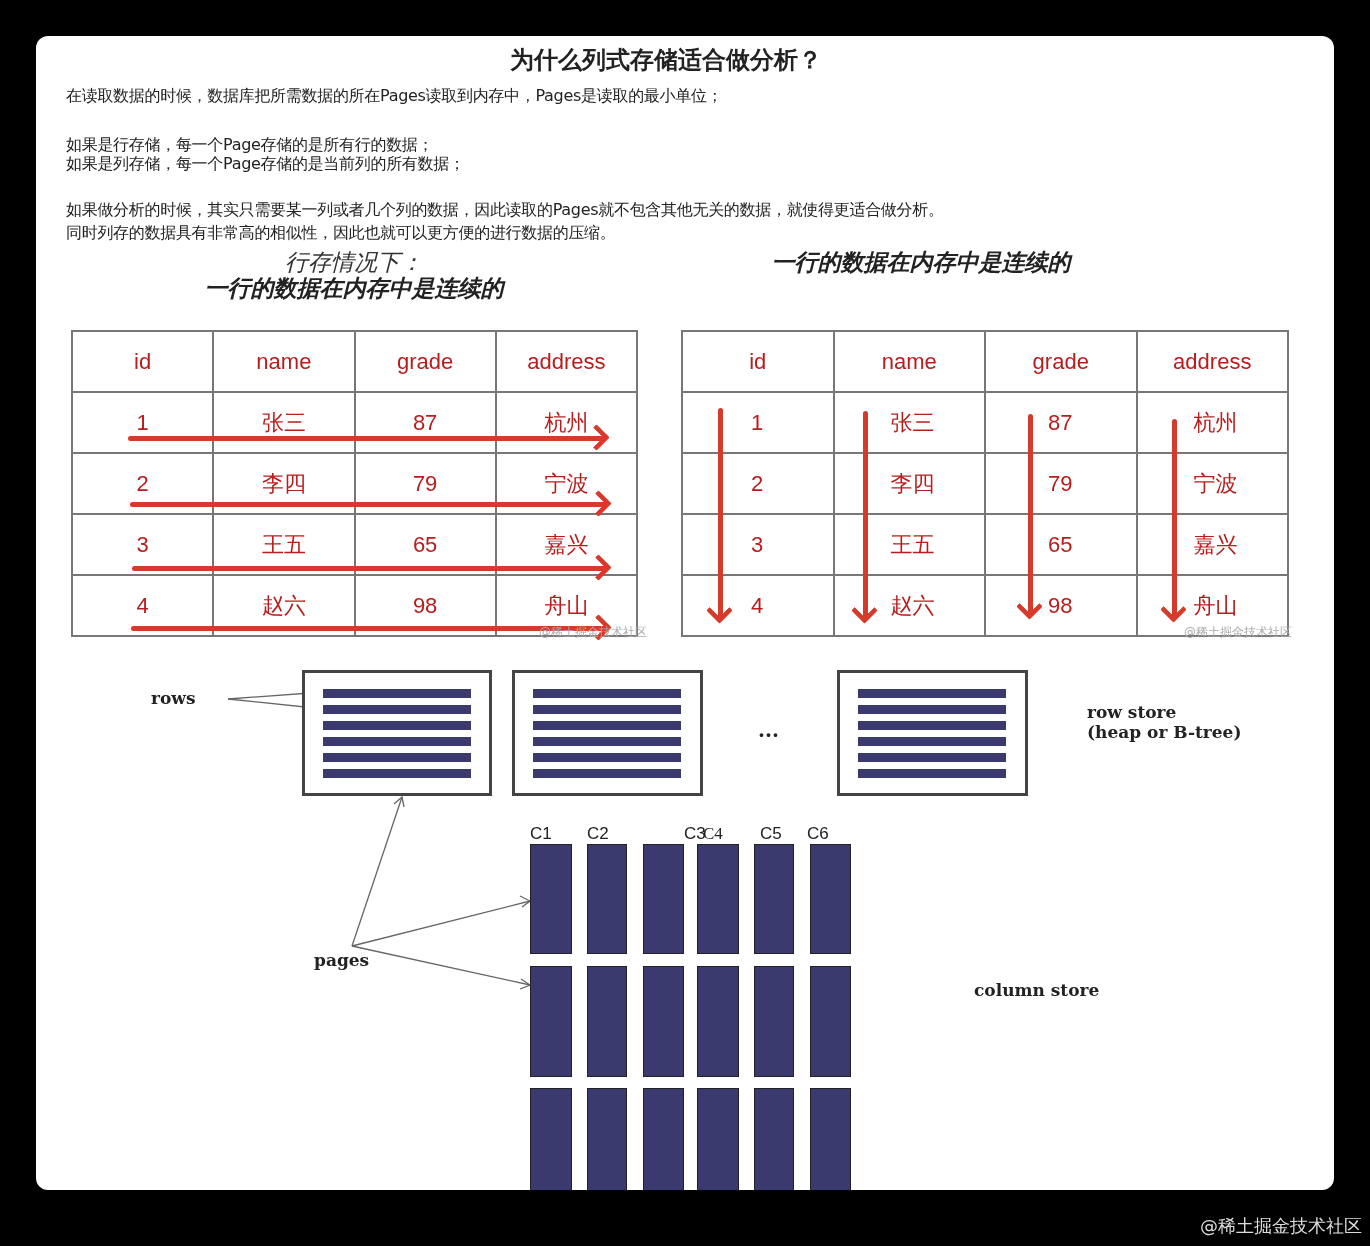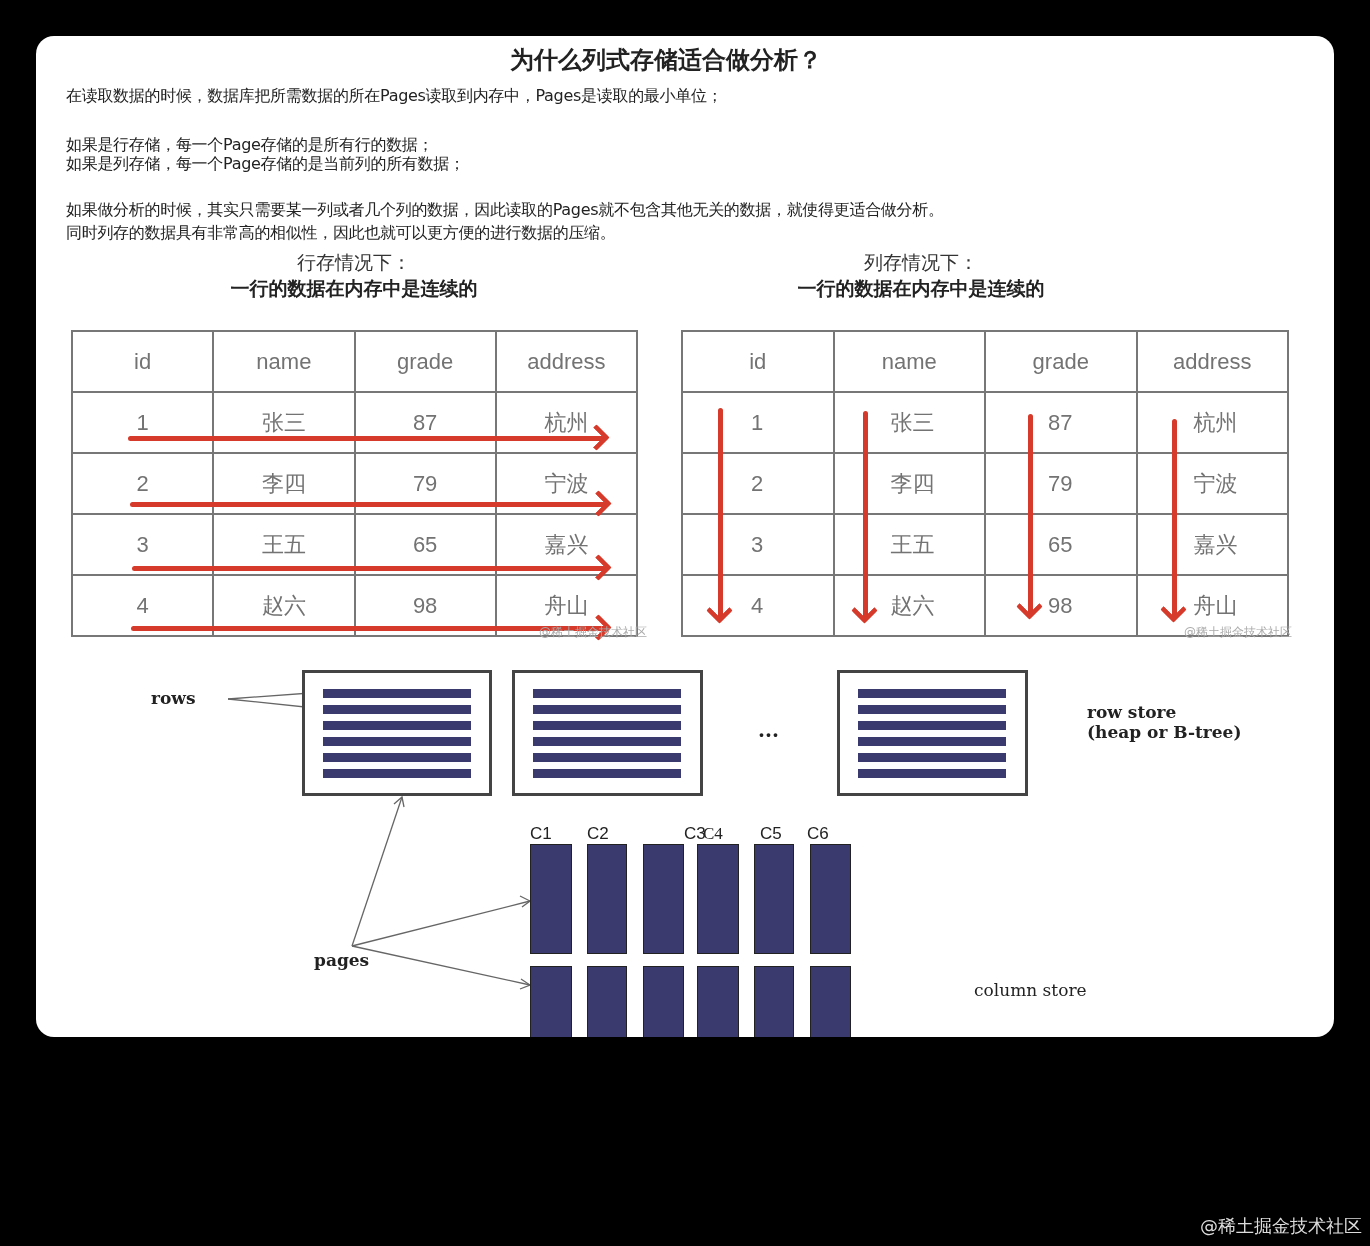--- a/index.html
+++ b/index.html
@@ -2,38 +2,38 @@
 <html><head>
   <meta charset="utf-8">
   <style>
     html, body { margin: 0; padding: 0; }
     body {
       width: 1370px; height: 1246px; background: #000;
       position: relative; overflow: hidden;
       font-family: "DejaVu Sans", "Liberation Sans", sans-serif;
     }
     .card {
-      position: absolute; left: 36px; top: 36px; width: 1298px; height: 1001px;
-      background: #fff; border-radius: 18px; overflow: hidden;
+      position: absolute; left: 36px; top: 36px; width: 1298px; height: 1154px;
+      background: #fff; border-radius: 12px; overflow: hidden;
     }
     .abs { position: absolute; }
     .title {
       left: 0; top: 8px; width: 1260px; text-align: center;
       font-size: 24px; font-weight: bold; color: #222;
     }
     .para { left: 30px; font-size: 16px; color: #222; white-space: nowrap; letter-spacing: -0.3px; }
-    .subhead { text-align: center; font-size: 19px; color: #333; line-height: 26px; }
+    .subhead { text-align: center; font-size: 23px; color: #333; line-height: 26px; font-style: italic; }
     .subhead .bold { font-weight: bold; color: #222; }
     table.grid {
       position: absolute; border-collapse: collapse; table-layout: fixed;
       font-family: "Liberation Sans", sans-serif;
     }
     table.grid td {
       border: 2px solid #777; height: 59px; text-align: center;
-      font-size: 22px; color: #737373; padding: 0; position: relative;
+      font-size: 22px; color: #b91c1c; padding: 0; position: relative;
     }
     table.grid.colstore td.data { text-align: left; padding-left: 56px; }
     .harrow { position: absolute; height: 5px; background: #d63a2a; border-radius: 3px; }
     .harrow::after {
       content: ""; position: absolute; right: -2px; top: -8px;
       width: 14px; height: 14px; border-top: 5px solid #d63a2a; border-right: 5px solid #d63a2a;
       transform: rotate(45deg); border-radius: 2px;
     }
     .varrow { position: absolute; width: 5px; background: #d63a2a; border-radius: 3px; }
     .varrow::after {
@@ -63,21 +63,20 @@
   <div class="abs para" style="top:118px;">如果是列存储，每一个Page存储的是当前列的所有数据；</div>
   <div class="abs para" style="top:164px;">如果做分析的时候，其实只需要某一列或者几个列的数据，因此读取的Pages就不包含其他无关的数据，就使得更适合做分析。</div>
   <div class="abs para" style="top:187px;">同时列存的数据具有非常高的相似性，因此也就可以更方便的进行数据的压缩。</div>
 
   <div class="abs subhead" style="left:35px; top:213px; width:566px;">
     <div>行存情况下：</div>
     <div class="bold">一行的数据在内存中是连续的</div>
   </div>
 
   <div class="abs subhead" style="left:645px; top:213px; width:480px;">
-    <div>列存情况下：</div>
     <div class="bold">一行的数据在内存中是连续的</div>
   </div>
 
   <table class="grid" style="left:35px; top:294px; width:567px;">
     <tbody>
         <tr>
       <td>id</td>
       <td>name</td>
       <td>grade</td>
       <td>address</td>
@@ -231,16 +230,16 @@
   <div class="col-bar" style="left:774px; top:930px; width:39px; height:109px;"></div>
 
   <div class="col-bar" style="left:494px; top:1052px; width:40px; height:109px;"></div>
   <div class="col-bar" style="left:551px; top:1052px; width:38px; height:109px;"></div>
   <div class="col-bar" style="left:607px; top:1052px; width:39px; height:109px;"></div>
   <div class="col-bar" style="left:661px; top:1052px; width:40px; height:109px;"></div>
   <div class="col-bar" style="left:718px; top:1052px; width:38px; height:109px;"></div>
   <div class="col-bar" style="left:774px; top:1052px; width:39px; height:109px;"></div>
 
   <div class="abs serif" style="left:278px; top:914px; font-size:17px; font-weight:bold;">pages</div>
-  <div class="abs serif" style="left:938px; top:944px; font-size:17px; font-weight:normal;">column store</div>
+  <div class="abs serif" style="left:938px; top:944px; font-size:17px; font-weight:bold;">column store</div>
 </div>
 
 <div class="footer-wm">@稀土掘金技术社区</div>
 
 </body></html>

